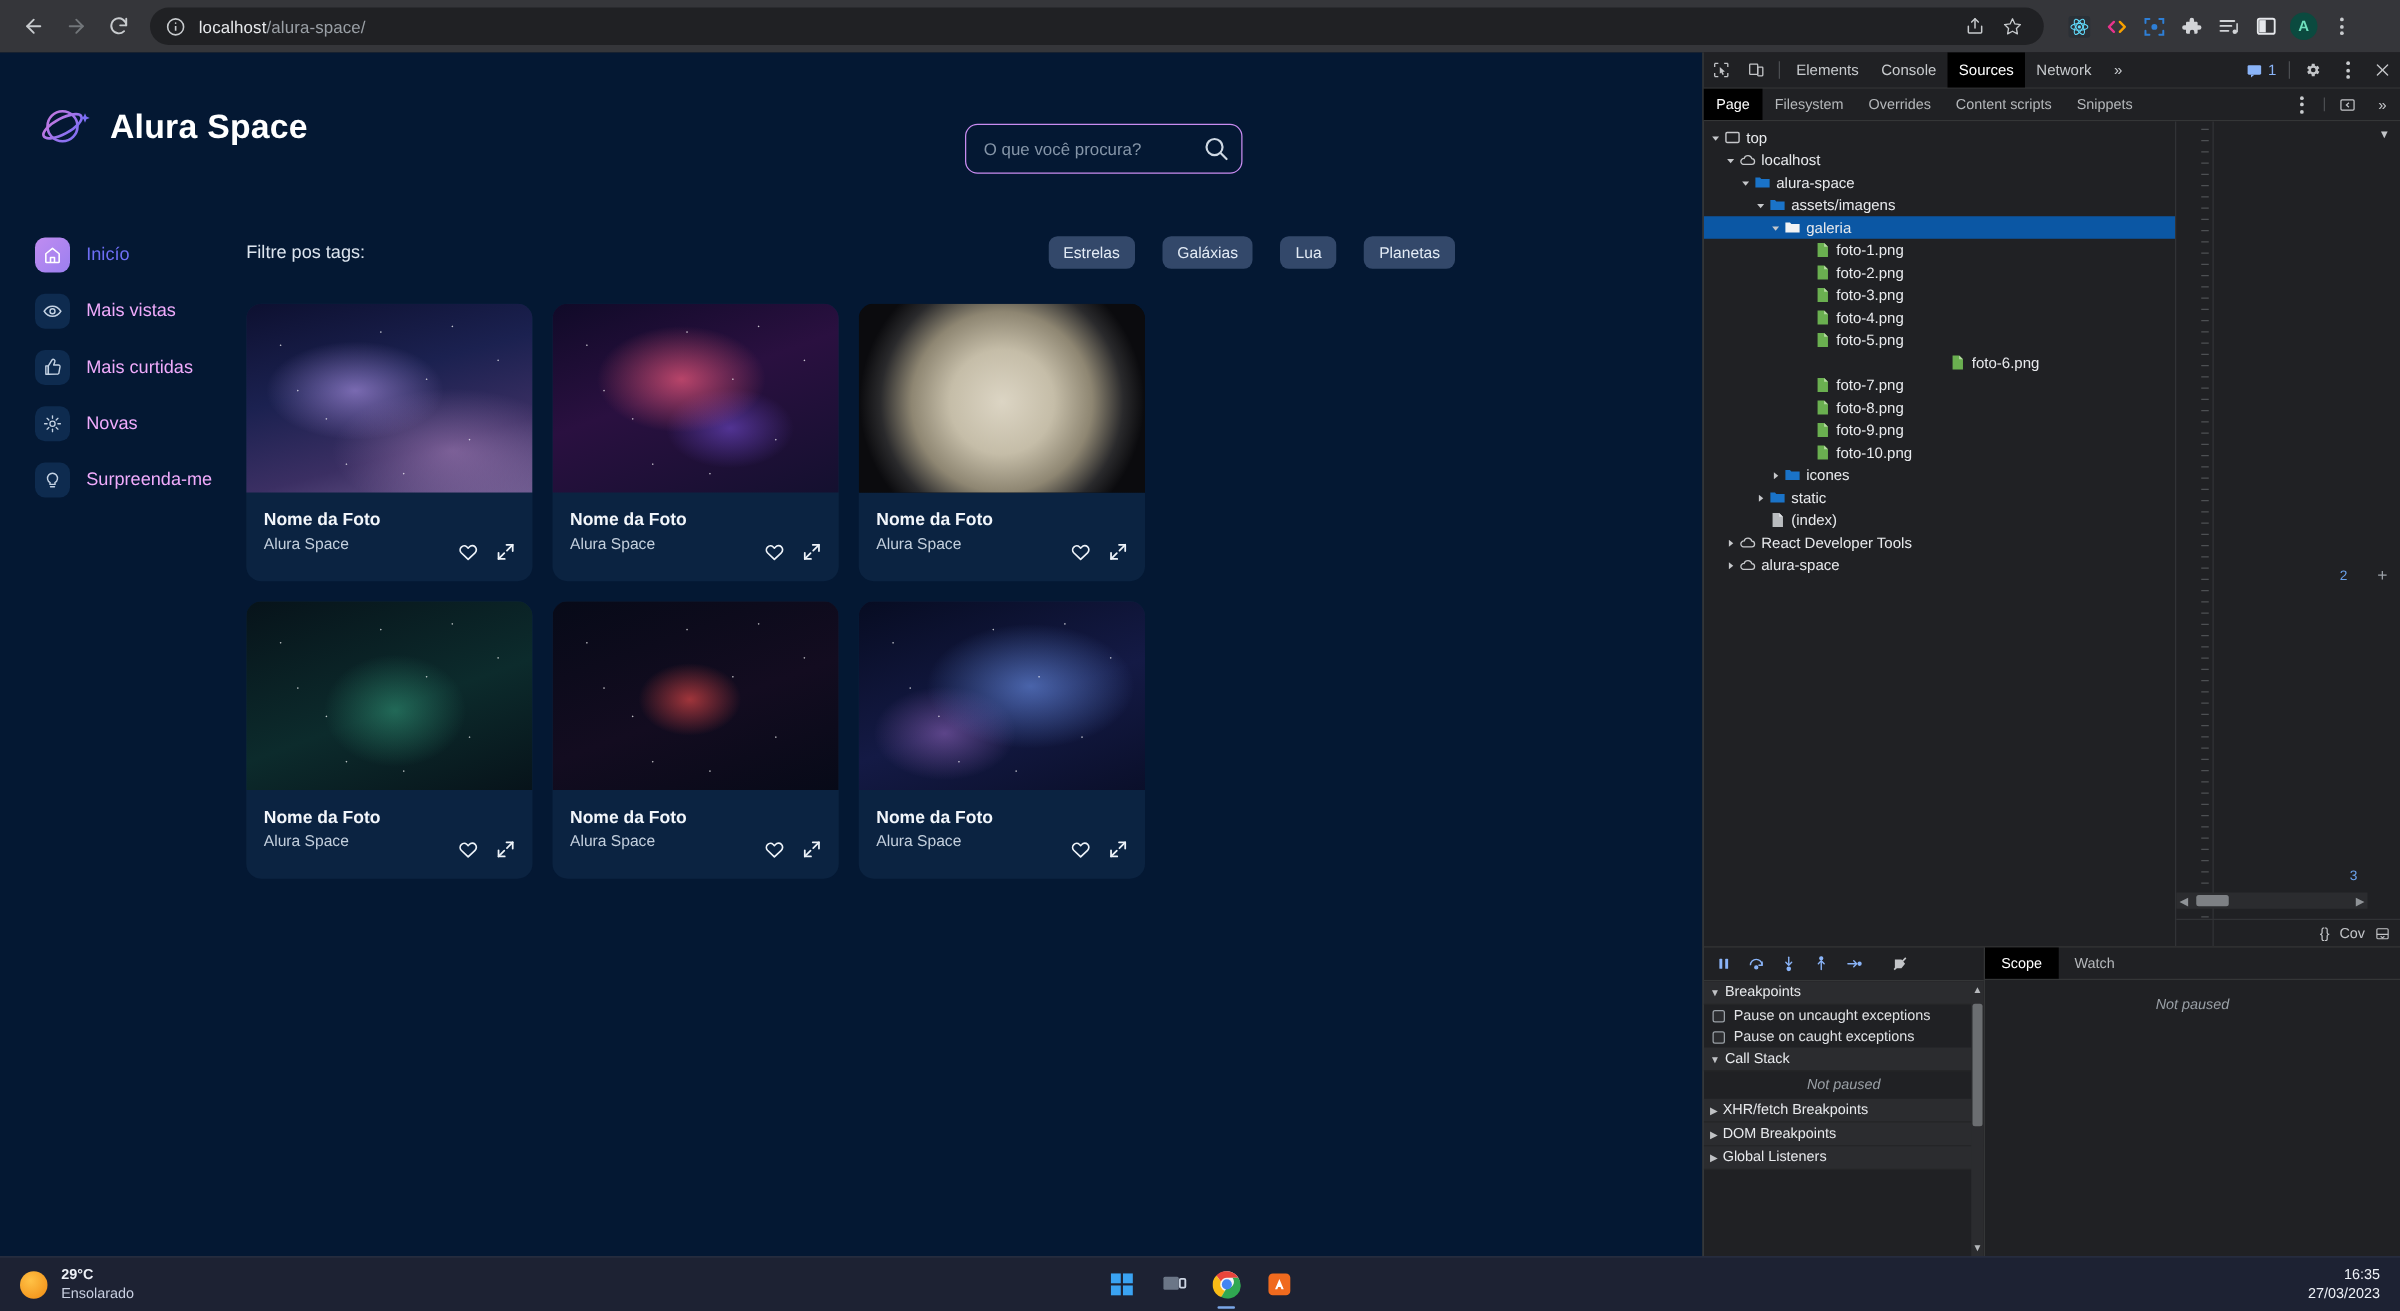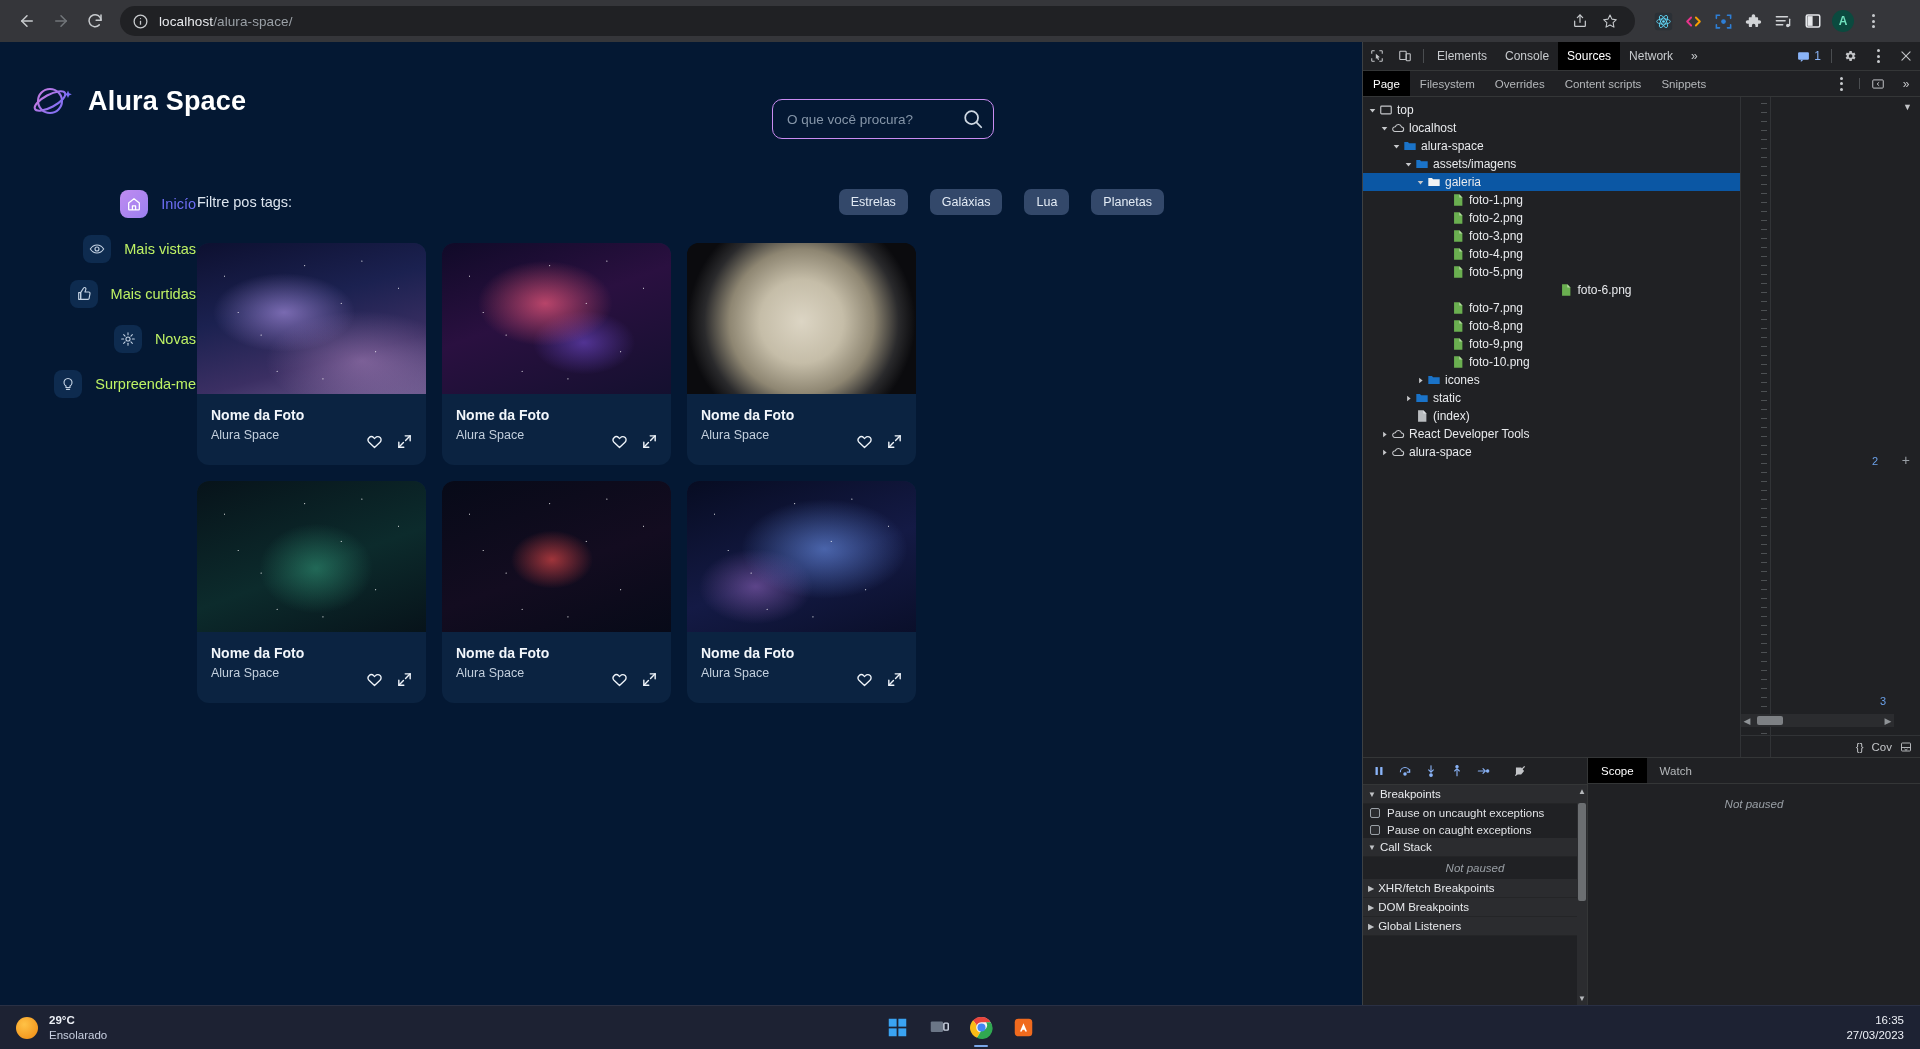--- a/index.html
+++ b/index.html
@@ -70,31 +70,31 @@
     font-family: "Liberation Sans", sans-serif;
   }
   #search-box::placeholder { color: #8595a8; }
   #search-icon-btn {
     position: absolute; right: 10px; top: 9px;
     width: 22px; height: 22px; color: #cfd8e3;
   }
 
   #site-body { display: flex; padding: 0 28px; }
   #sidebar { width: 168px; flex: 0 0 auto; padding-top: 28px; }
-  .nav-item { display: flex; align-items: center; gap: 13px; height: 32px; margin-bottom: 13px; justify-content: flex-end; }
+  .nav-item { display: flex; align-items: center; gap: 13px; height: 32px; margin-bottom: 13px; }
   .nav-ico {
     width: 28px; height: 28px; border-radius: 8px; flex: 0 0 auto;
     background: #0e2b4f; display: flex; align-items: center; justify-content: center;
     color: #c4d2e3;
   }
   .nav-item.active .nav-ico {
     background: linear-gradient(135deg,#c08cf0 0%,#9b7ff0 100%);
     color: #ffffff;
   }
-  .nav-label { font-size: 14.5px; color: #bef264; }
+  .nav-label { font-size: 14.5px; color: #f0abfc; }
   .nav-item.active .nav-label { color: #6e6ef5; }
 
   #content { flex: 1 1 auto; padding-left: 1px; }
   #banner {
     position: relative; height: 205px; border-radius: 12px; overflow: hidden;
     margin-top: 9px;
     background:
       radial-gradient(ellipse 70% 90% at 86% 16%, rgba(255,255,255,.88) 0%, rgba(255,255,255,0) 42%),
       radial-gradient(ellipse 46% 40% at 62% 8%, rgba(255,255,255,.55) 0%, rgba(255,255,255,0) 55%),
       radial-gradient(ellipse 60% 75% at 96% 96%, rgba(186,182,232,.92) 0%, rgba(186,182,232,0) 55%),

